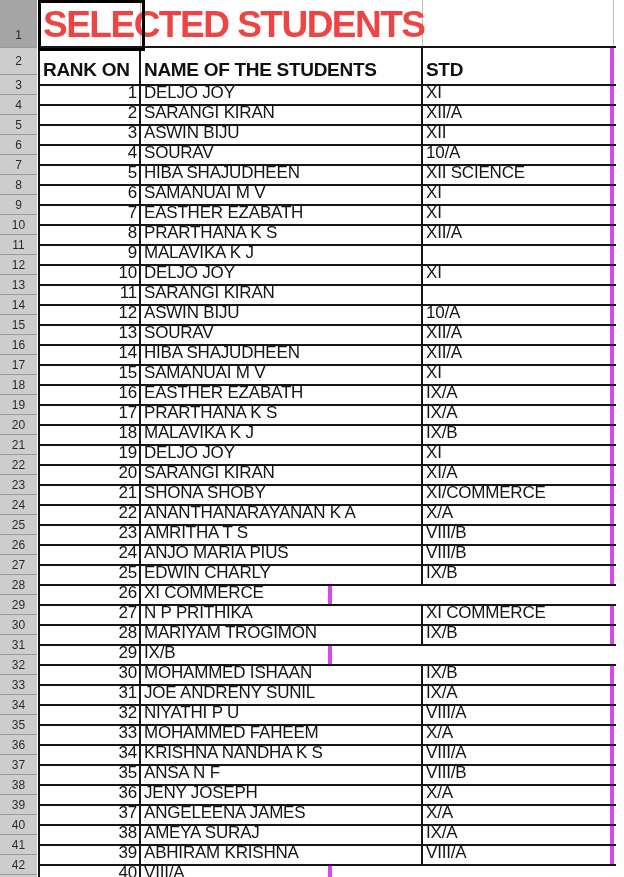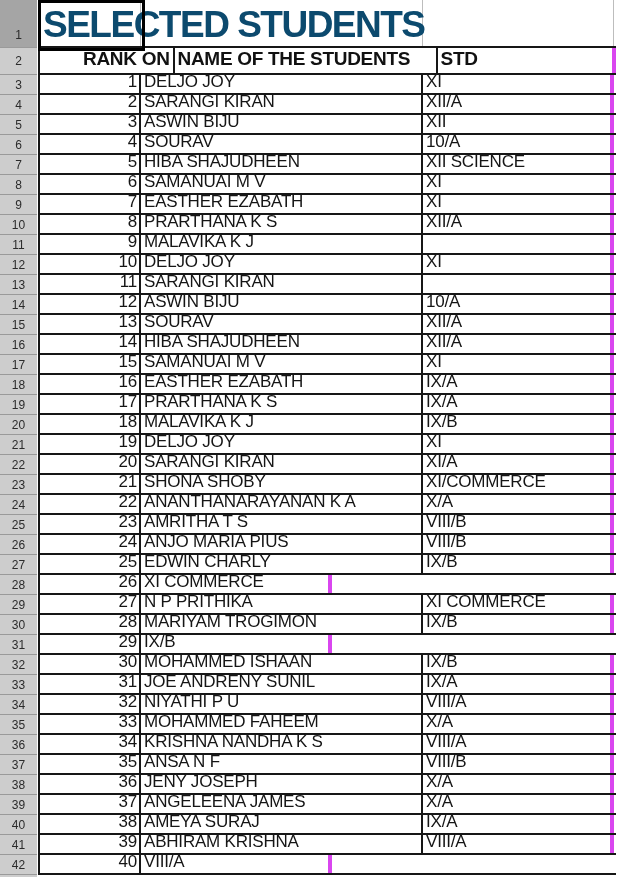--- a/index.html
+++ b/index.html
@@ -29,21 +29,21 @@
   .rh-cell.r2 { height:27px; }
   .rh-cell.rn { height:20px; }
 
   
   .grid {
     position:absolute; left:38px; top:0;
     width:578px;
   }
   .row { display:flex; border-bottom:2px solid #161616; border-left:2px solid #161616; }
   .row.title-row { height:48px; border-left:none; }
-  .row.header-row { height:27px;padding-left:40px; }
+  .row.header-row { height:38px; }
   .row.data-row { height:20px; }
 
   .cell { height:100%; overflow:hidden; }
   .col-a { width:101px; border-right:2px solid #161616; }
   .col-b { width:282px; border-right:2px solid #161616; }
   .col-c { width:191px; border-right:4px solid #d946ef; }
 
   .title-row .cell { border-right:1px solid #bdbdbd; background:transparent; }
   .title-row .col-a { width:103px; }
 
@@ -60,21 +60,21 @@
     padding:0 3px 1px 3px;
     white-space:nowrap;
     letter-spacing:-0.2px;
   }
   .data-row .col-a { justify-content:flex-end; padding-right:2px; }
 
   
   .sheet-title {
     position:absolute; left:43px; top:2px;
     height:44px; display:flex; align-items:flex-end;
-    font-size:37px; font-weight:bold; color:#0c4a6e;
+    font-size:37px; font-weight:bold; color:#ef4444;
     letter-spacing:-1.5px; white-space:nowrap;
     z-index:2;
   }
 
   
   .selection {
     position:absolute; left:38px; top:0;
     width:107px; height:51px;
     border:3px solid #000;
     z-index:3;

